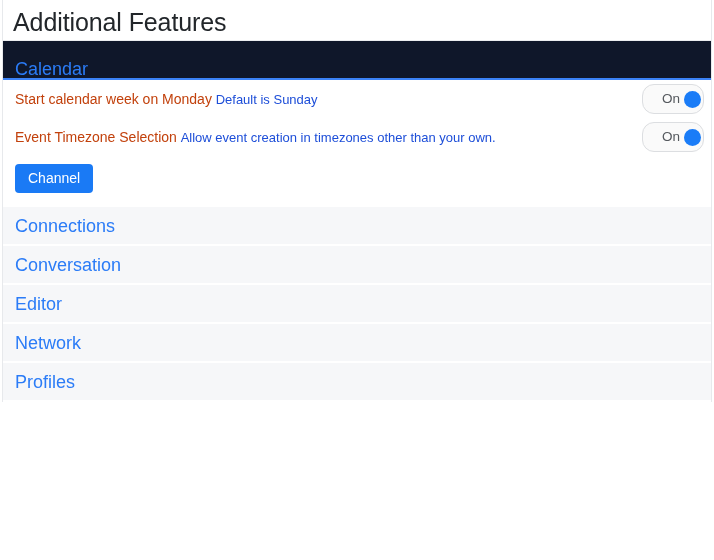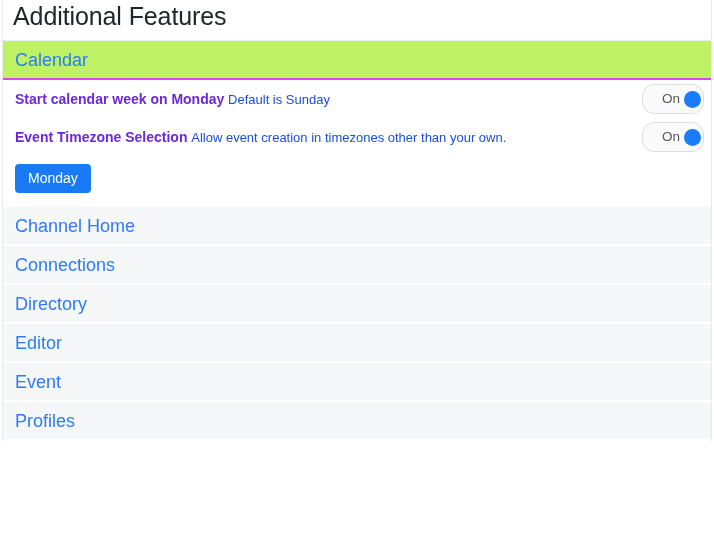--- a/index.html
+++ b/index.html
@@ -27,39 +27,40 @@
   }
 
   
   .card-header {
     height: 41px;
     box-sizing: border-box;
     padding: 4px 0 0 10px;
     border-bottom: 1px solid #eceef0;
     background: #ffffff;
     display: flex;
+    align-items: center;
   }
   .card-header h1 {
     margin: 0;
     font-size: 25px;
     font-weight: 400;
     color: #22262a;
     letter-spacing: -0.1px;
     line-height: 1;
   }
 
   
   .section-head {
-    background: #bef264;
+    background: #0f172a;
     height: 39px;
     box-sizing: border-box;
     display: flex;
-    align-items: center;
+    align-items: flex-end;
     padding-left: 12px;
-    border-bottom: 2px solid #d946ef;
+    border-bottom: 2px solid #3b82f6;
   }
   .section-head .section-link {
     font-size: 18px;
     color: #2b7cf7;
     line-height: 1;
     cursor: pointer;
     text-decoration: none;
   }
 
   .section-body {
@@ -76,22 +77,22 @@
     padding-left: 12px;
     padding-right: 10px;
   }
   .feature-text {
     font-size: 13.5px;
     color: #6f7378;
     line-height: 1;
     white-space: nowrap;
   }
   .feature-text .feature-label {
-    font-weight: bold;
-    color: #6d28d9;
+    font-weight: normal;
+    color: #c2410c;
     font-size: 14px;
     text-align: center;
   }
   .feature-text .feature-desc {
     color: #1d4ed8;
     font-size: 13px;
   }
 
   
   .toggle {
@@ -194,46 +195,43 @@
         <span class="feature-label">Event Timezone Selection</span>
         <span class="feature-desc">Allow event creation in timezones other than your own.</span>
       </div>
       <div class="toggle">
         <span class="toggle-label">On</span>
         <span class="toggle-knob"></span>
       </div>
     </div>
 
     <div class="submit-wrap">
-      <button class="submit-btn">Monday</button>
+      <button class="submit-btn">Channel</button>
     </div>
 
   </div>
 
   <div class="section-list">
 
-    <div class="collapsed-section">
-      <a class="section-link">Channel Home</a>
-    </div>
 
     <div class="collapsed-section">
       <a class="section-link">Connections</a>
     </div>
 
-
-    <div class="collapsed-section">
-      <a class="section-link">Directory</a>
-    </div>
+    <div class="collapsed-section">
+      <a class="section-link">Conversation</a>
+    </div>
+
 
     <div class="collapsed-section">
       <a class="section-link">Editor</a>
     </div>
 
     <div class="collapsed-section">
-      <a class="section-link">Event</a>
+      <a class="section-link">Network</a>
     </div>
 
 
 
     <div class="collapsed-section">
       <a class="section-link">Profiles</a>
     </div>
 
   </div>
 

